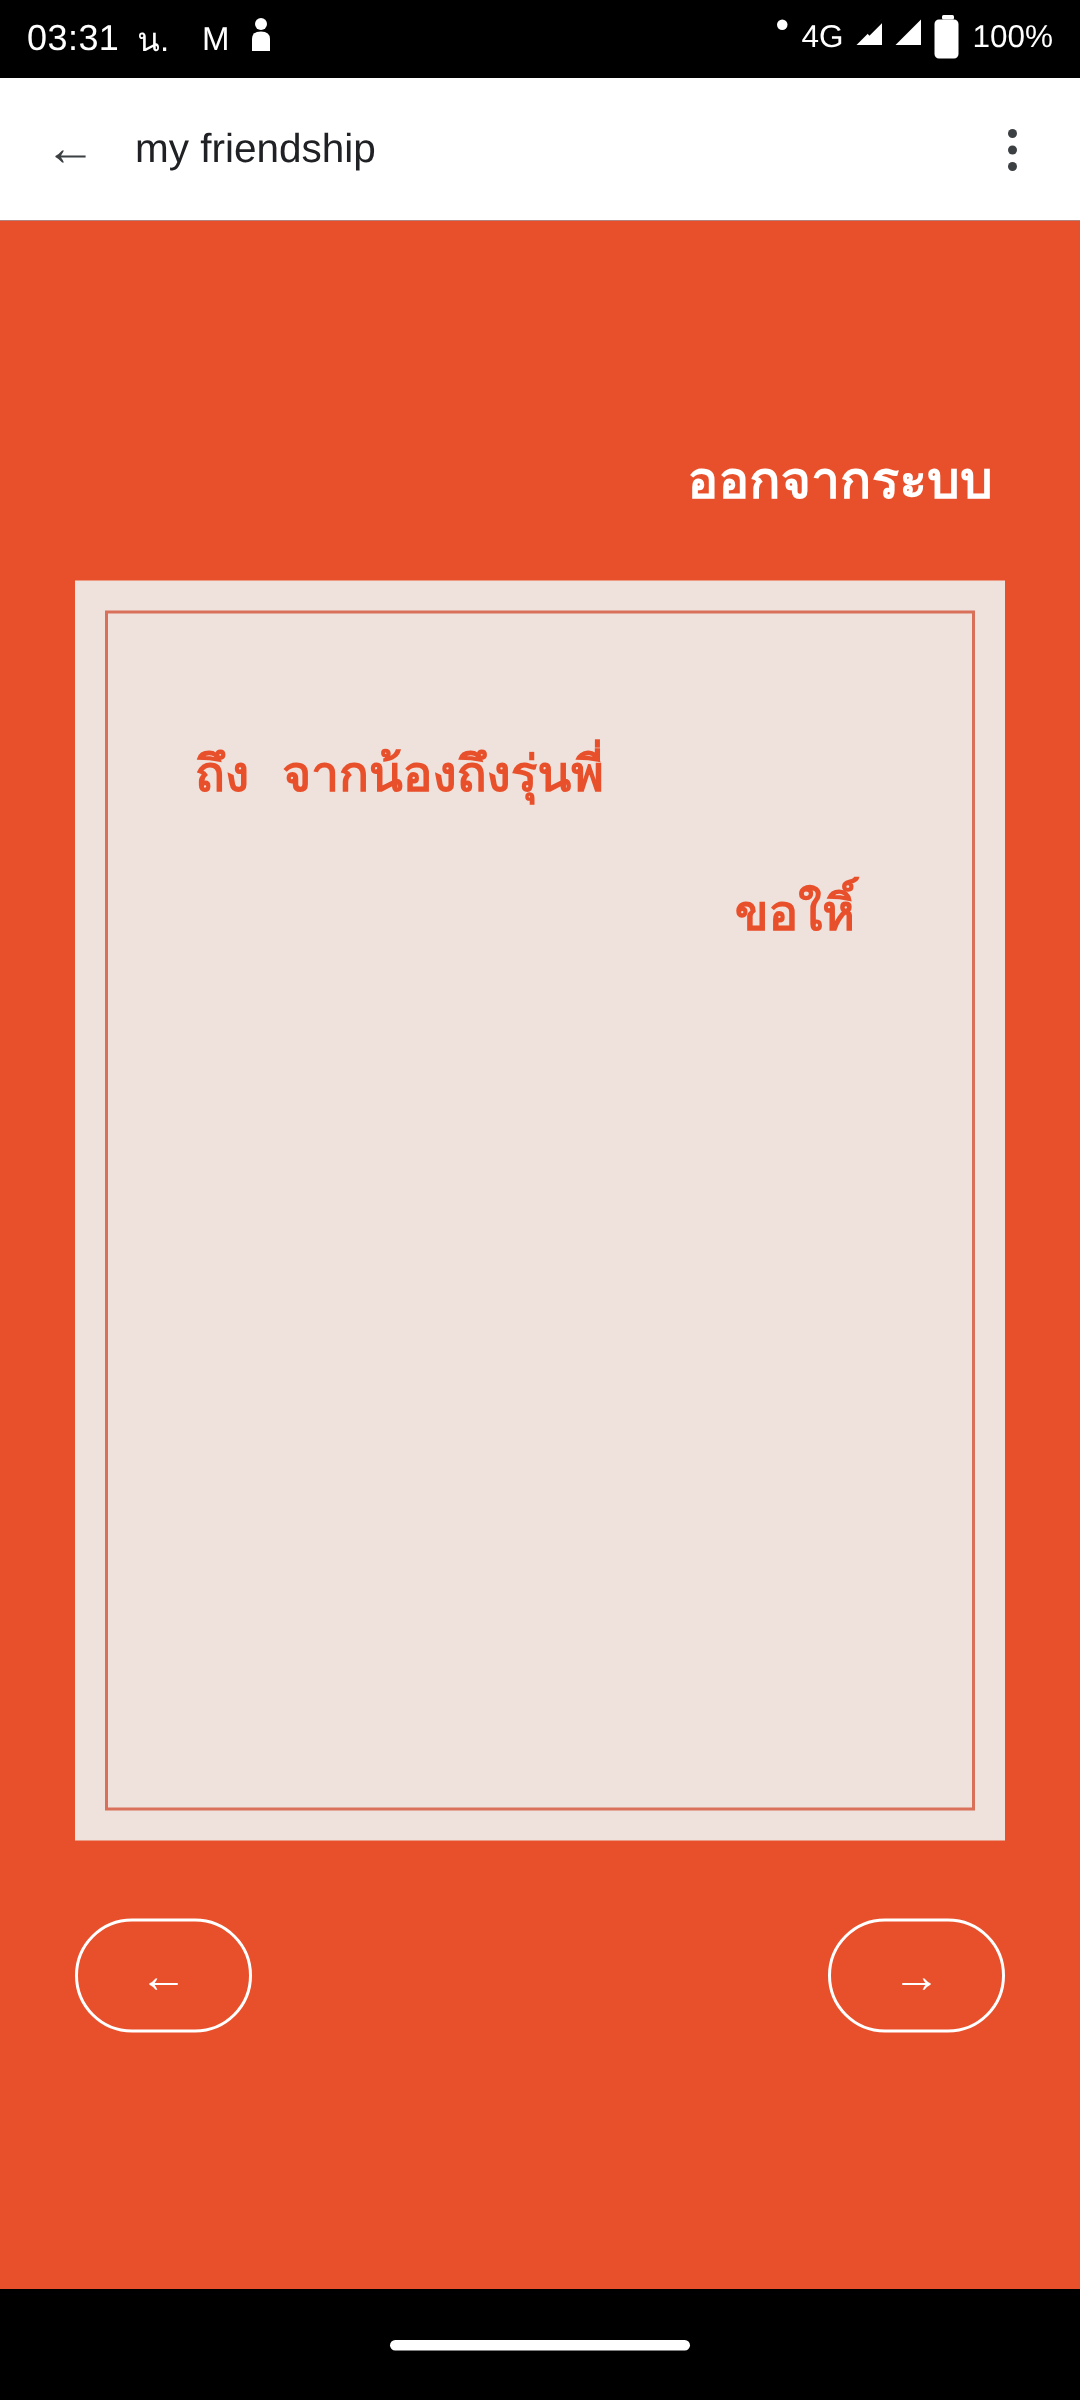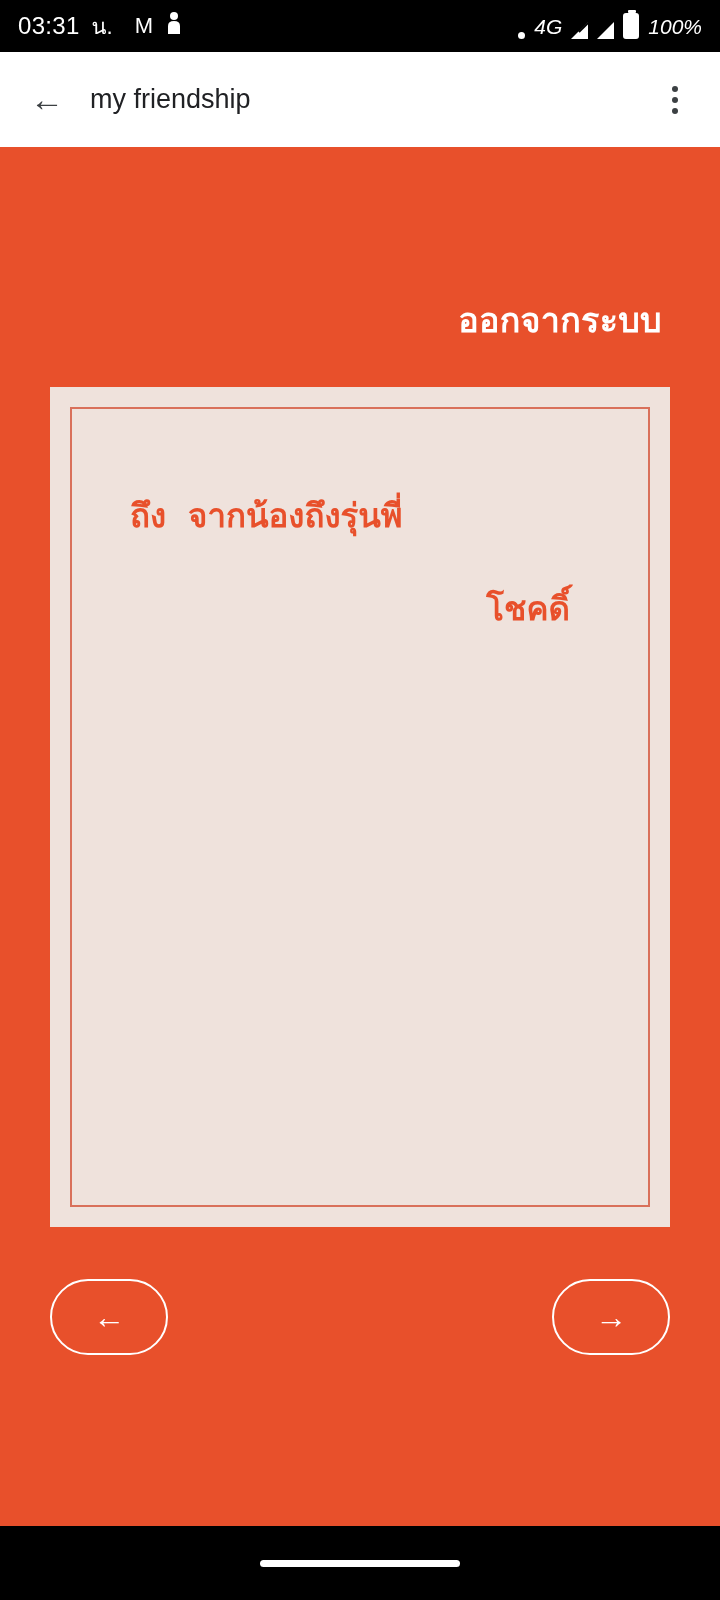--- a/index.html
+++ b/index.html
@@ -21,21 +21,21 @@
     height: 52px; flex: 0 0 52px;
     background: #000; color: #fff;
     display: flex; align-items: center;
     padding: 0 18px;
     font-size: 23px;
   }
   .status-left { display: flex; align-items: center; gap: 12px; }
   .status-time { font-size: 24px; letter-spacing: .3px; }
   .status-unit { font-size: 22px; }
   .status-icons-left { display: flex; align-items: center; gap: 14px; margin-left: 10px; }
-  .status-right { margin-left: auto; display: flex; align-items: flex-end; gap: 9px; font-size: 21px; font-style: italic; }
+  .status-right { margin-left: auto; display: flex; align-items: flex-start; gap: 9px; font-size: 21px; }
   .dot { width: 7px; height: 7px; border-radius: 50%; background: #fff; display: inline-block; }
   .sig { display: inline-block; width: 0; height: 0; border-left: 17px solid transparent; border-bottom: 17px solid #fff; position: relative; }
   .sig.slash::after {
     content: ""; position: absolute; left: -12px; top: 2px;
     width: 20px; height: 2px; background: #000; transform: rotate(-45deg);
   }
   .battery {
     width: 16px; height: 26px; border: 2px solid #fff; border-radius: 3px;
     position: relative; background: #fff;
   }
@@ -188,21 +188,21 @@
 
     <div class="logout-row">
       <span class="logout-link">ออกจากระบบ</span>
     </div>
 
     <div class="card-outer">
       <div class="card-inner">
         <div class="card-heading">
           <span class="to">ถึง</span><span>จากน้องถึงรุ่นพี่</span>
         </div>
-        <div class="card-sign">โชคดิ์</div>
+        <div class="card-sign">ขอใหิ์</div>
       </div>
     </div>
 
     <div class="nav-row">
       <div class="nav-btn">←</div>
       <div class="nav-btn">→</div>
     </div>
 
   </div>
 

